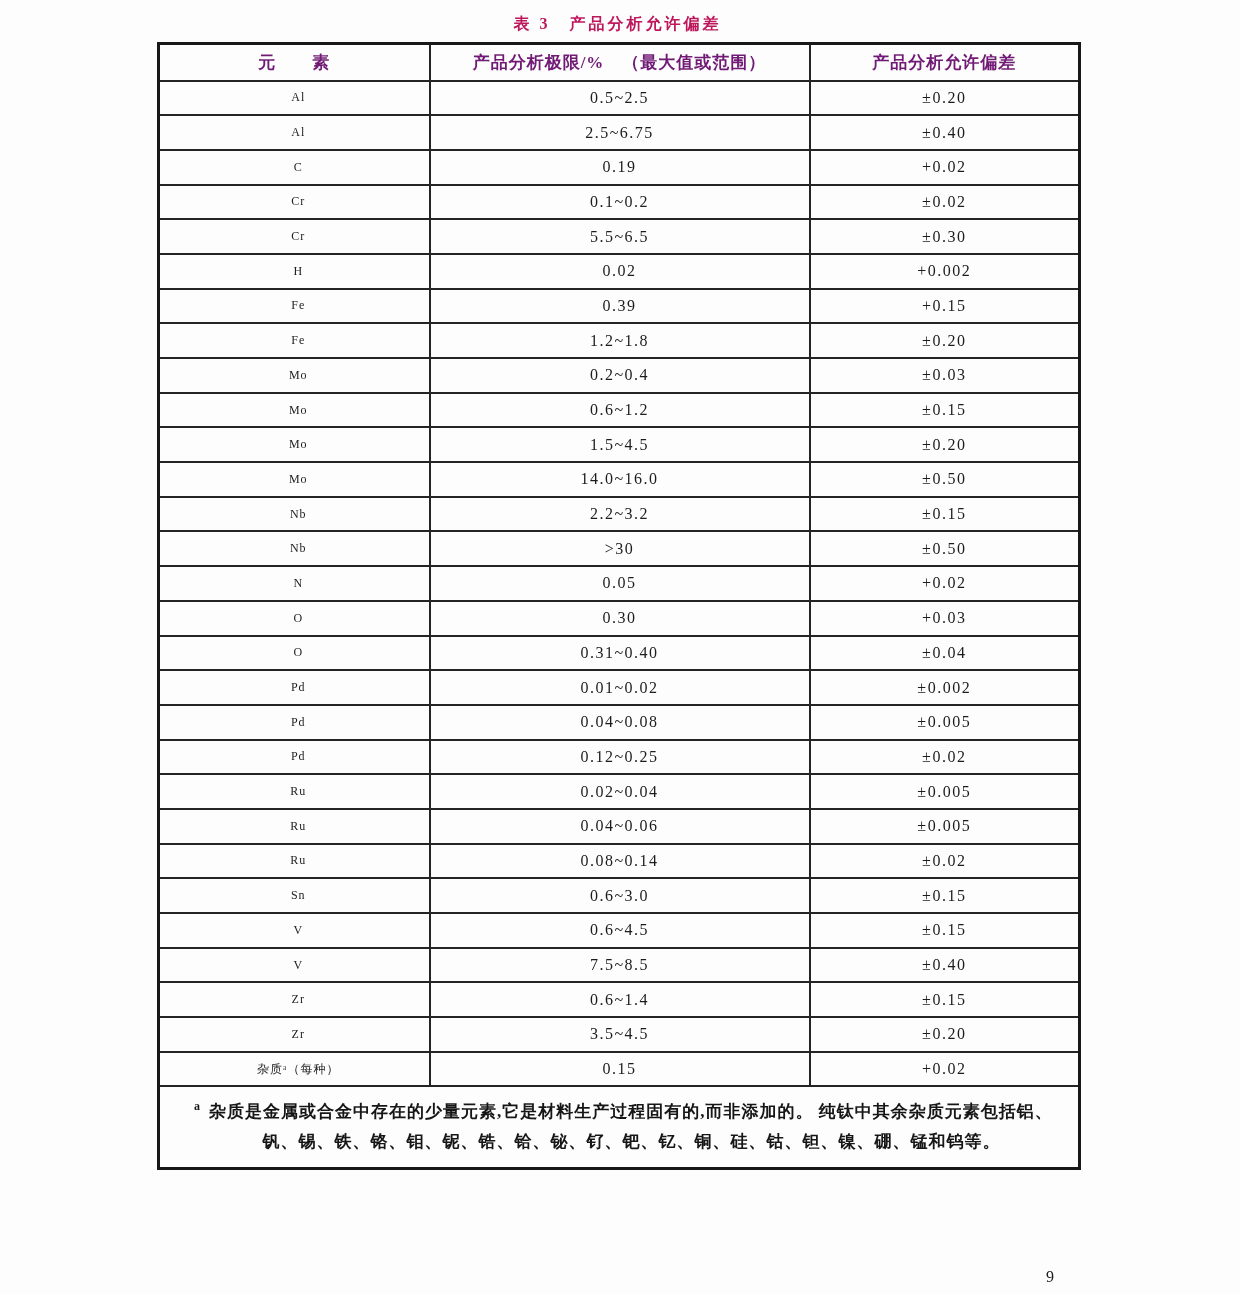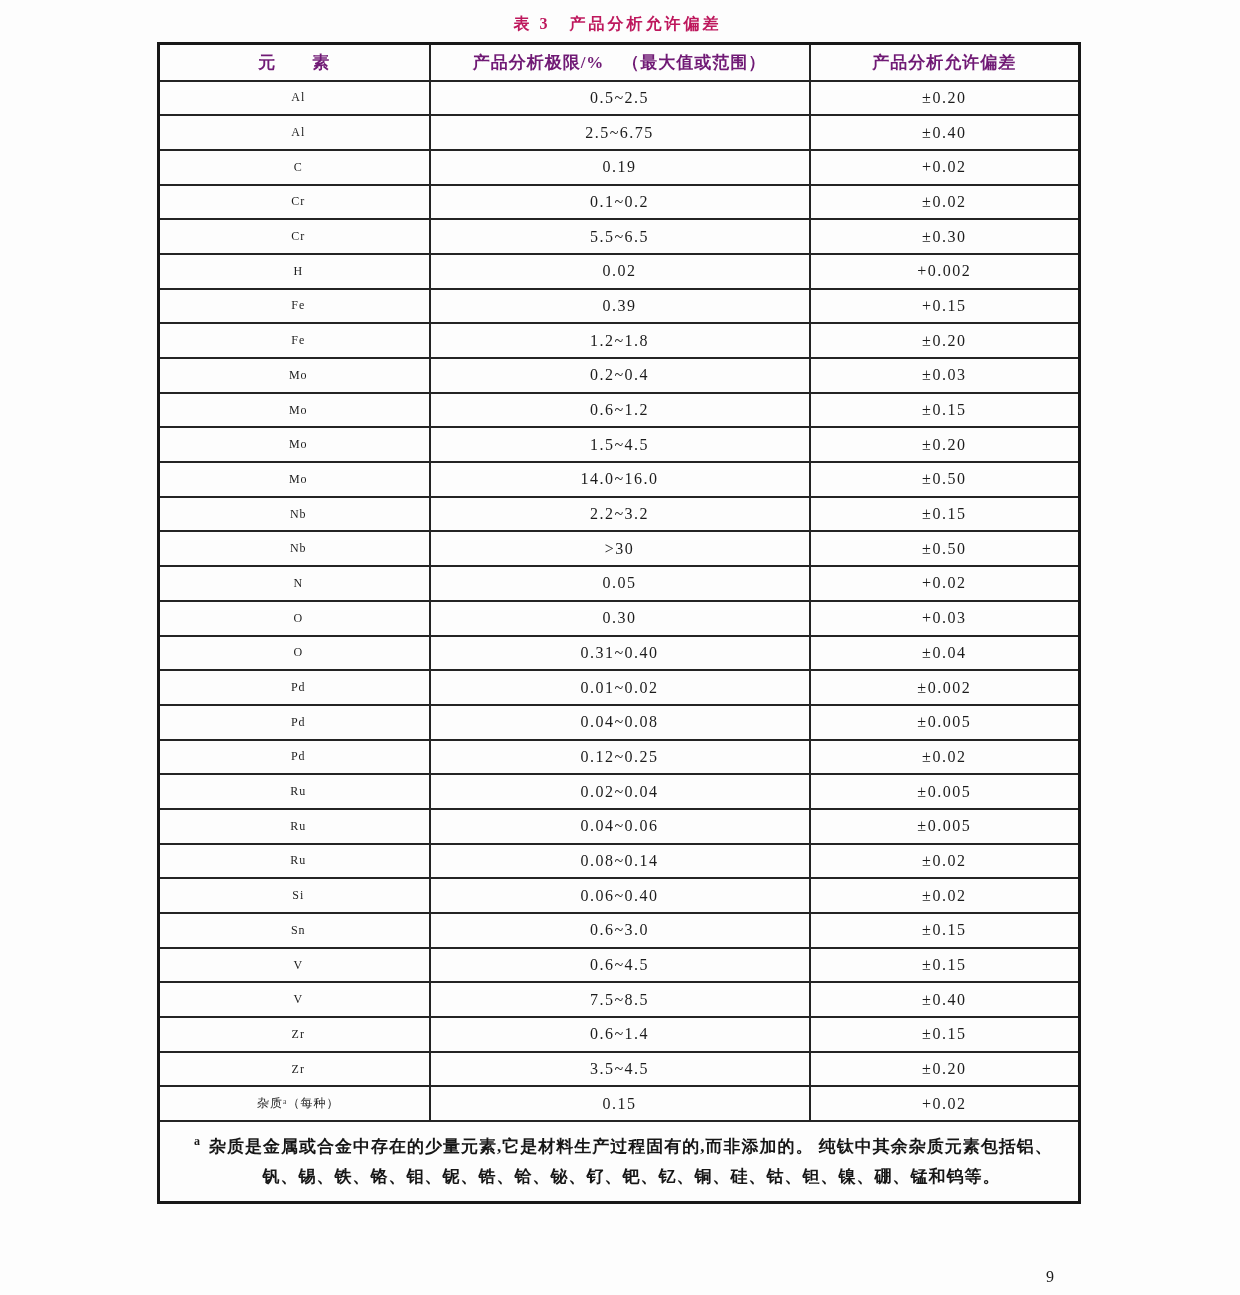--- a/index.html
+++ b/index.html
@@ -206,25 +206,20 @@
         <td class="el">Ru</td>
         <td>0.04~0.06</td>
         <td>±0.005</td>
       </tr>
       <tr>
         <td class="el">Ru</td>
         <td>0.08~0.14</td>
         <td>±0.02</td>
       </tr>
       <tr>
-        <td class="el">Si</td>
-        <td>0.06~0.40</td>
-        <td>±0.02</td>
-      </tr>
-      <tr>
         <td class="el">Sn</td>
         <td>0.6~3.0</td>
         <td>±0.15</td>
       </tr>
       <tr>
         <td class="el">V</td>
         <td>0.6~4.5</td>
         <td>±0.15</td>
       </tr>
       <tr>

